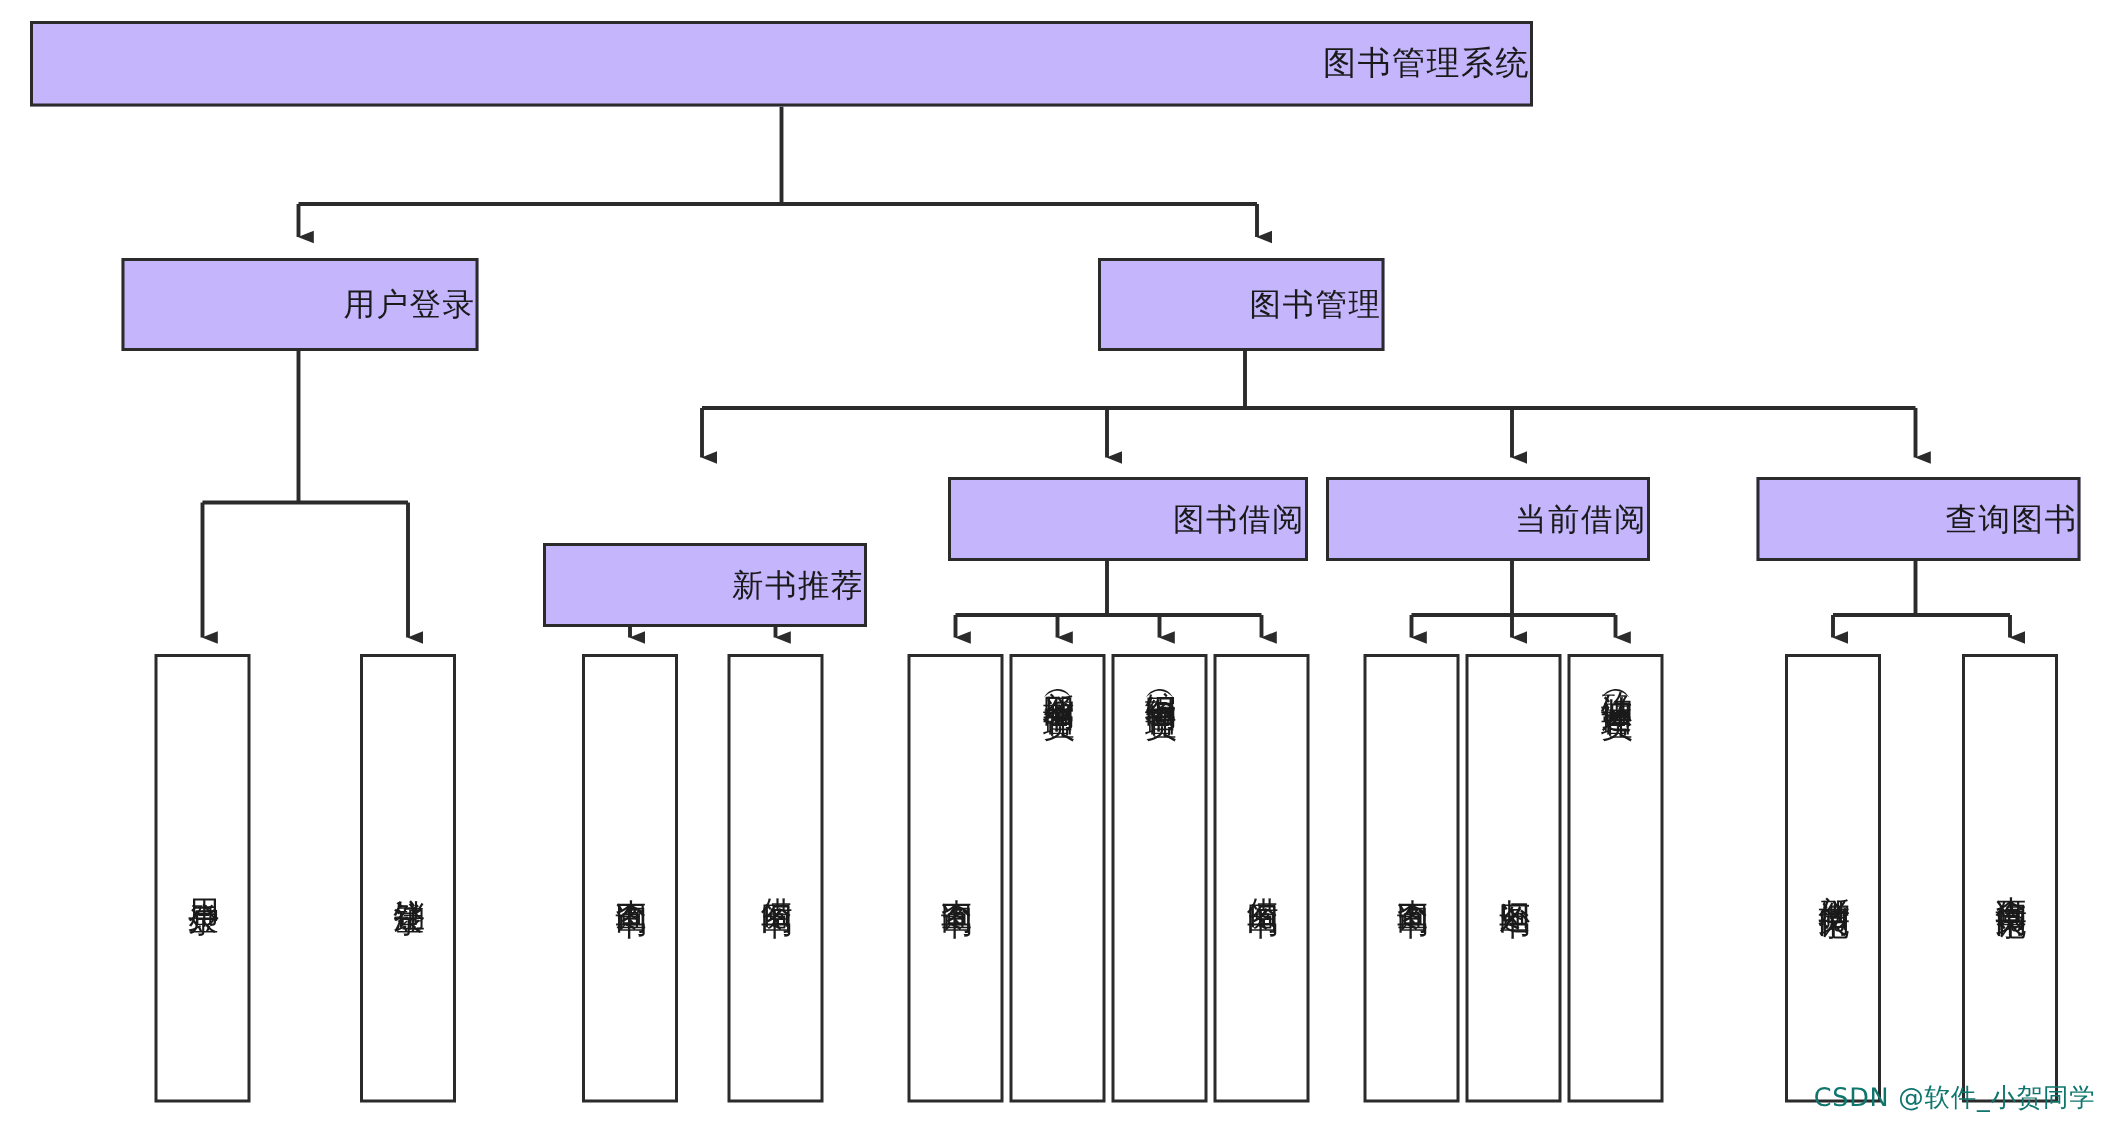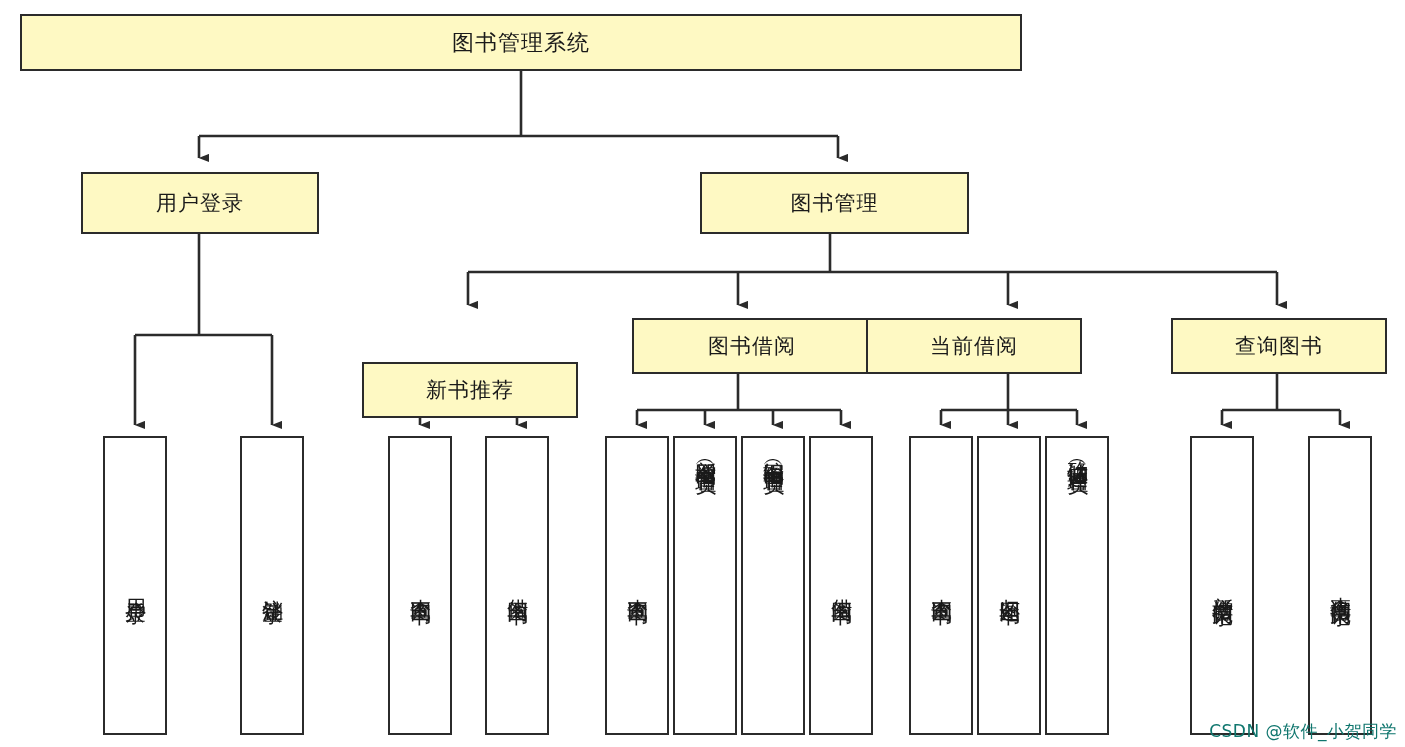--- a/index.html
+++ b/index.html
@@ -17,25 +17,25 @@
   }
   svg#wires{
     position:absolute;
     left:0;top:0;
     width:1405px;height:747px;
     pointer-events:none;
   }
   .node{
     position:absolute;
     box-sizing:border-box;
-    background:#fef9c3;
+    background:#c4b5fd;
     border:2.5px solid #2b2b2b;
     display:flex;
     align-items:center;
-    justify-content:center;
+    justify-content:flex-end;
     z-index:2;
   }
   .node .lbl{
     font-size:21px;
     letter-spacing:1px;
     line-height:1.15;
     color:#1a1a1a;
     white-space:nowrap;
   }
   .node.root .lbl{font-size:22px;}
@@ -129,33 +129,33 @@
   </svg>
 
   <div class="node root" style="left:20px;top:14px;width:1002px;height:57px;">
     <span class="lbl">图书管理系统</span>
   </div>
 
   <div class="node" style="left:81px;top:172px;width:238px;height:62px;">
     <span class="lbl">用户登录</span>
   </div>
 
-  <div class="node" style="left:700px;top:172px;width:269px;height:62px;">
+  <div class="node" style="left:732px;top:172px;width:191px;height:62px;">
     <span class="lbl">图书管理</span>
   </div>
 
   <div class="node" style="left:362px;top:318px;width:216px;height:56px;margin-top:44px;">
     <span class="lbl">新书推荐</span>
   </div>
 
   <div class="node" style="left:632px;top:318px;width:240px;height:56px;">
     <span class="lbl">图书借阅</span>
   </div>
 
-  <div class="node" style="left:866px;top:318px;width:216px;height:56px;">
+  <div class="node" style="left:884px;top:318px;width:216px;height:56px;">
     <span class="lbl">当前借阅</span>
   </div>
 
   <div class="node" style="left:1171px;top:318px;width:216px;height:56px;">
     <span class="lbl">查询图书</span>
   </div>
 
   <div class="leaf mid-text" style="left:103px;top:436px;width:64px;height:299px;">
     <span class="vlbl">用户登录</span>
   </div>

